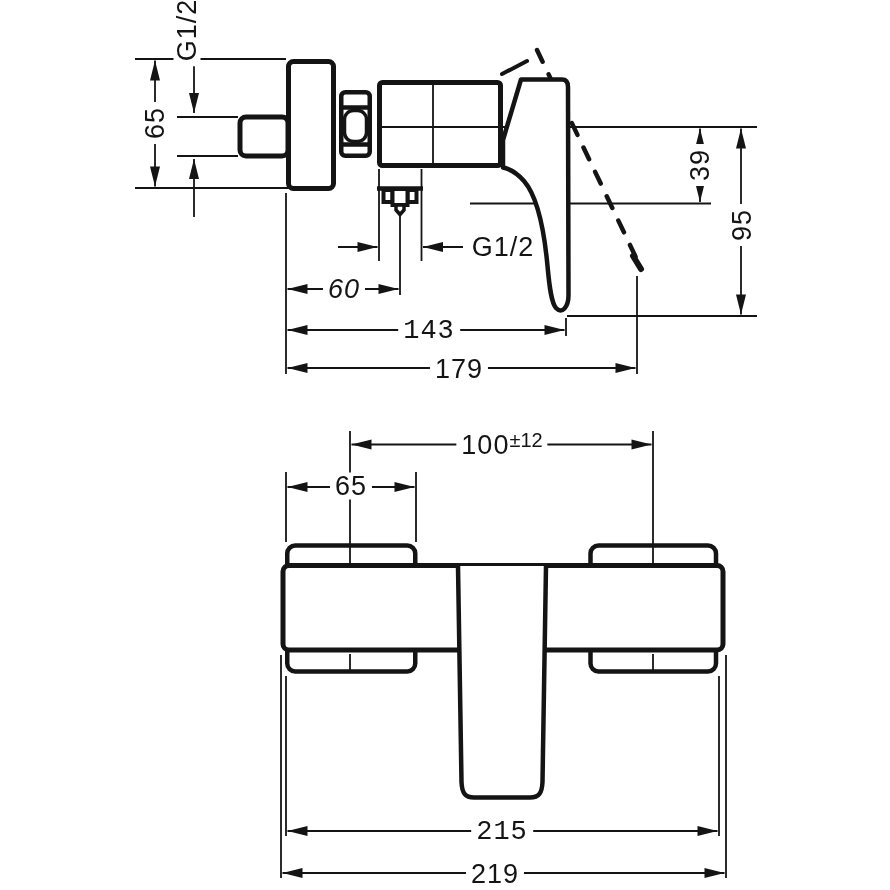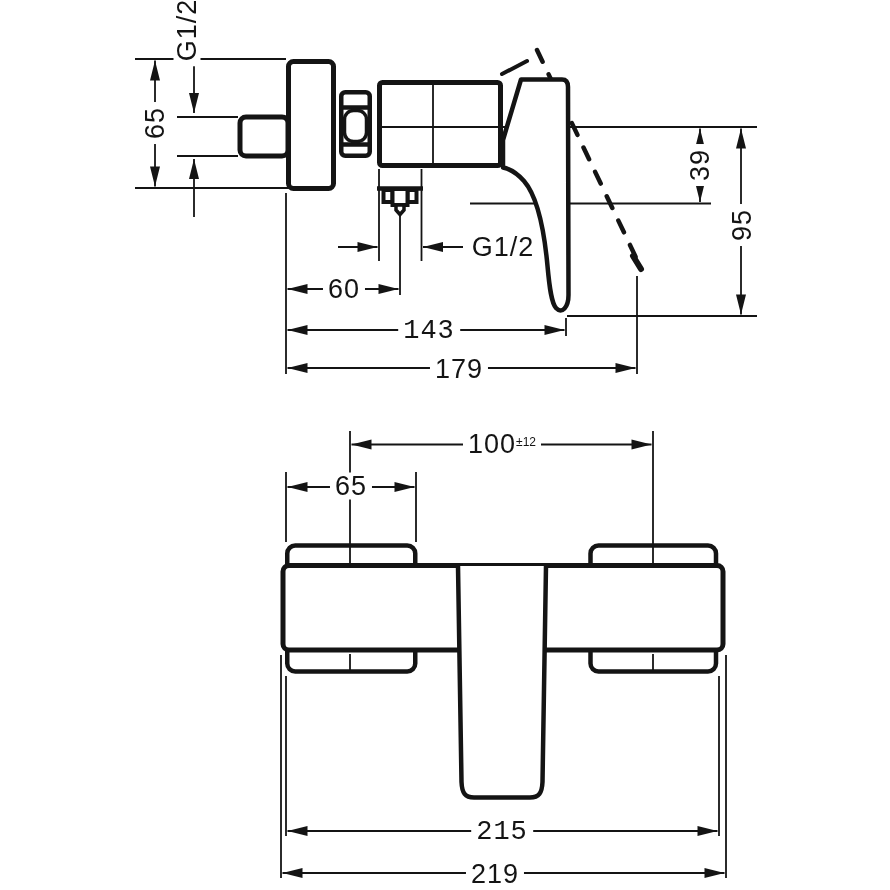--- a/index.html
+++ b/index.html
@@ -4,21 +4,21 @@
 <title>Technical Drawing</title>
 <style>
   html,body{margin:0;padding:0;background:#fff;}
   #stage{position:relative;width:890px;height:890px;background:#fff;overflow:hidden;
          font-family:"Liberation Sans", sans-serif;}
   #stage svg{position:absolute;left:0;top:0;}
   .dim{position:absolute;transform:translate(-50%,-50%);background:#fff;
        padding:0 5px;font-size:27px;letter-spacing:1px;color:#141414;
        white-space:nowrap;line-height:1;}
   .dim.rot{transform:translate(-50%,-50%) rotate(-90deg);}
-  .dim sup{font-size:12px;vertical-align:7px;letter-spacing:0;}
+  .dim sup{font-size:20px;vertical-align:7px;letter-spacing:0;}
 </style>
 </head>
 <body>
 
 <div id="stage">
 <svg width="890" height="890" viewBox="0 0 890 890">
   <defs>
     <marker id="arw" markerUnits="userSpaceOnUse" markerWidth="22" markerHeight="12" refX="20.5" refY="5.5" orient="auto-start-reverse">
       <path d="M0.5,0.5 L20.5,5.5 L0.5,10.5 Z" fill="#141414"></path>
     </marker>
@@ -110,21 +110,21 @@
       <line x1="287.5" y1="487" x2="414.5" y2="487" marker-start="url(#arw)" marker-end="url(#arw)"></line>
       <line x1="287.5" y1="831" x2="717.5" y2="831" marker-start="url(#arw)" marker-end="url(#arw)"></line>
       <line x1="282.5" y1="873" x2="724.5" y2="873" marker-start="url(#arw)" marker-end="url(#arw)"></line>
     </g>
   </g>
 </svg>
 
 <span class="dim rot" style="left:187px;top:30px;">G1/2</span>
 <span class="dim rot" style="left:155px;top:123px;">65</span>
 <span class="dim" style="left:503px;top:247px;">G1/2</span>
-<span class="dim" style="left:344px;top:289px;">60</span>
+<span class="dim" style="left:344px;top:289px;font-style:italic;">60</span>
 <span class="dim" style="left:429px;top:331px;font-family:Liberation Mono, monospace;">143</span>
 <span class="dim" style="left:459px;top:369px;">179</span>
 <span class="dim rot" style="left:700px;top:165px;">39</span>
 <span class="dim rot" style="left:742px;top:225px;">95</span>
 
 <span class="dim" style="left:502px;top:444px;">
   <span>100</span><sup>±12</sup>
 </span>
 <span class="dim" style="left:351px;top:486px;">65</span>
 <span class="dim" style="left:502px;top:832px;font-family:Liberation Mono, monospace;">215</span>

